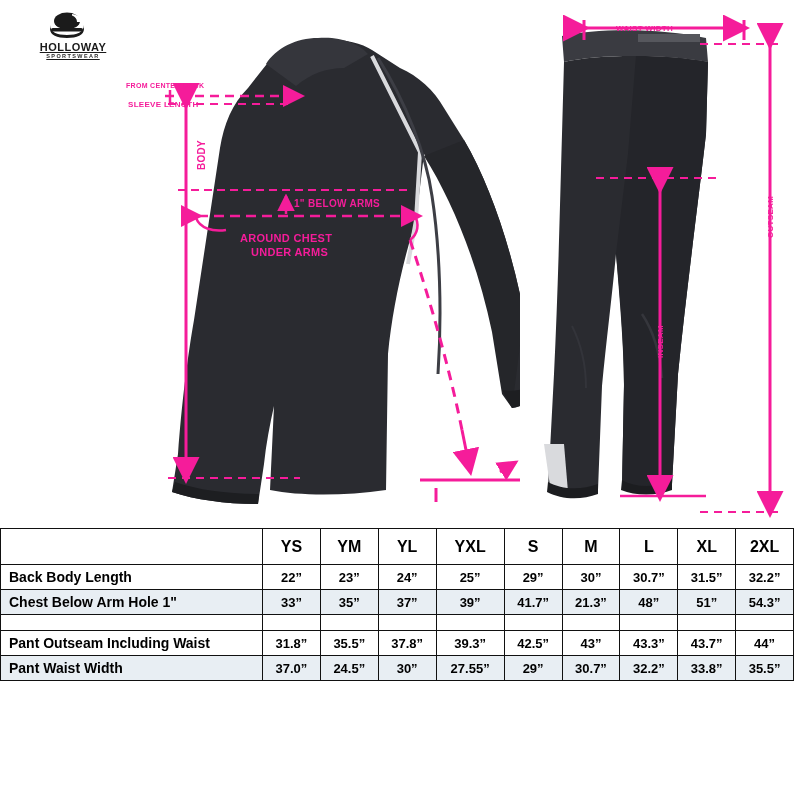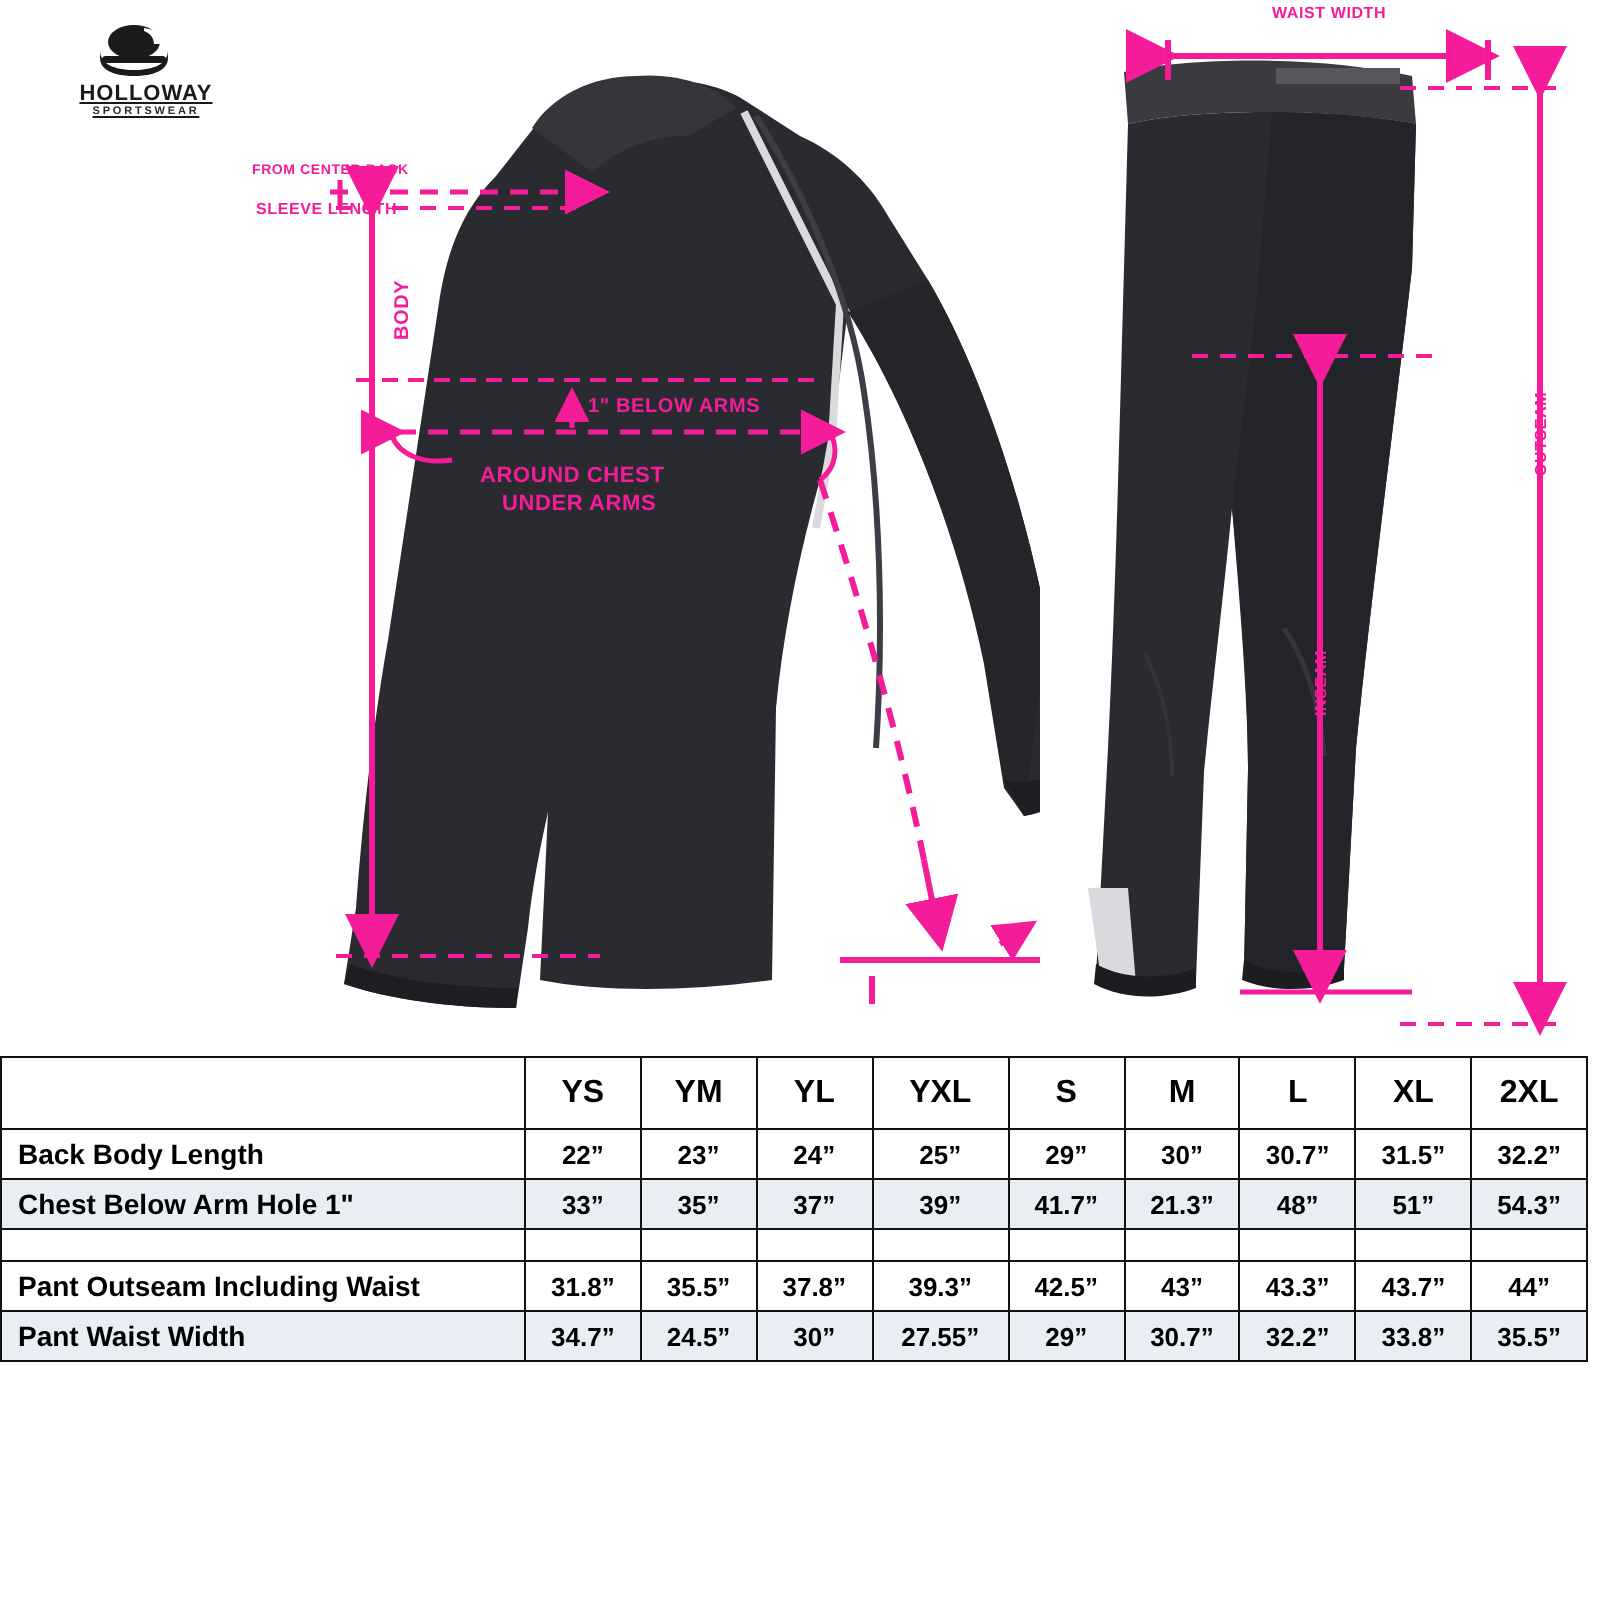--- a/index.html
+++ b/index.html
@@ -208,21 +208,21 @@
   <div class="lbl small" style="left:128px; top:68px;margin-top:32px;">SLEEVE LENGTH</div>
   <div class="lbl tiny" style="left:126px; top:82px;">FROM CENTER BACK</div>
 
   <div class="lbl vert" style="left:196px; top:170px;">BODY</div>
 
   <div class="lbl" style="left:294px; top:198px;">1" BELOW ARMS</div>
 
   <div class="lbl" style="left:240px; top:232px; font-size:11px;">AROUND CHEST</div>
   <div class="lbl" style="left:251px; top:246px; font-size:11px;">UNDER ARMS</div>
 
-  <div class="lbl small" style="left:616px; top:2px;margin-left:20px;">WAIST WIDTH</div>
+  <div class="lbl small" style="left:616px; top:24px;">WAIST WIDTH</div>
 
   <div class="lbl small vert" style="left:766px; top:238px;">OUTSEAM</div>
 
   <div class="lbl small vert" style="left:656px; top:358px;">INSEAM</div>
 </div>
 
 <table class="size-chart">
   <tbody id="table-body">
       <tr class="header">
         <td class="rowlabel"></td>
@@ -279,21 +279,21 @@
         <td>37.8”</td>
         <td>39.3”</td>
         <td>42.5”</td>
         <td>43”</td>
         <td>43.3”</td>
         <td>43.7”</td>
         <td>44”</td>
       </tr>
       <tr class="alt">
         <td class="rowlabel">Pant Waist Width</td>
-        <td>34.7”</td>
+        <td>37.0”</td>
         <td>24.5”</td>
         <td>30”</td>
         <td>27.55”</td>
         <td>29”</td>
         <td>30.7”</td>
         <td>32.2”</td>
         <td>33.8”</td>
         <td>35.5”</td>
       </tr>
     </tbody>

